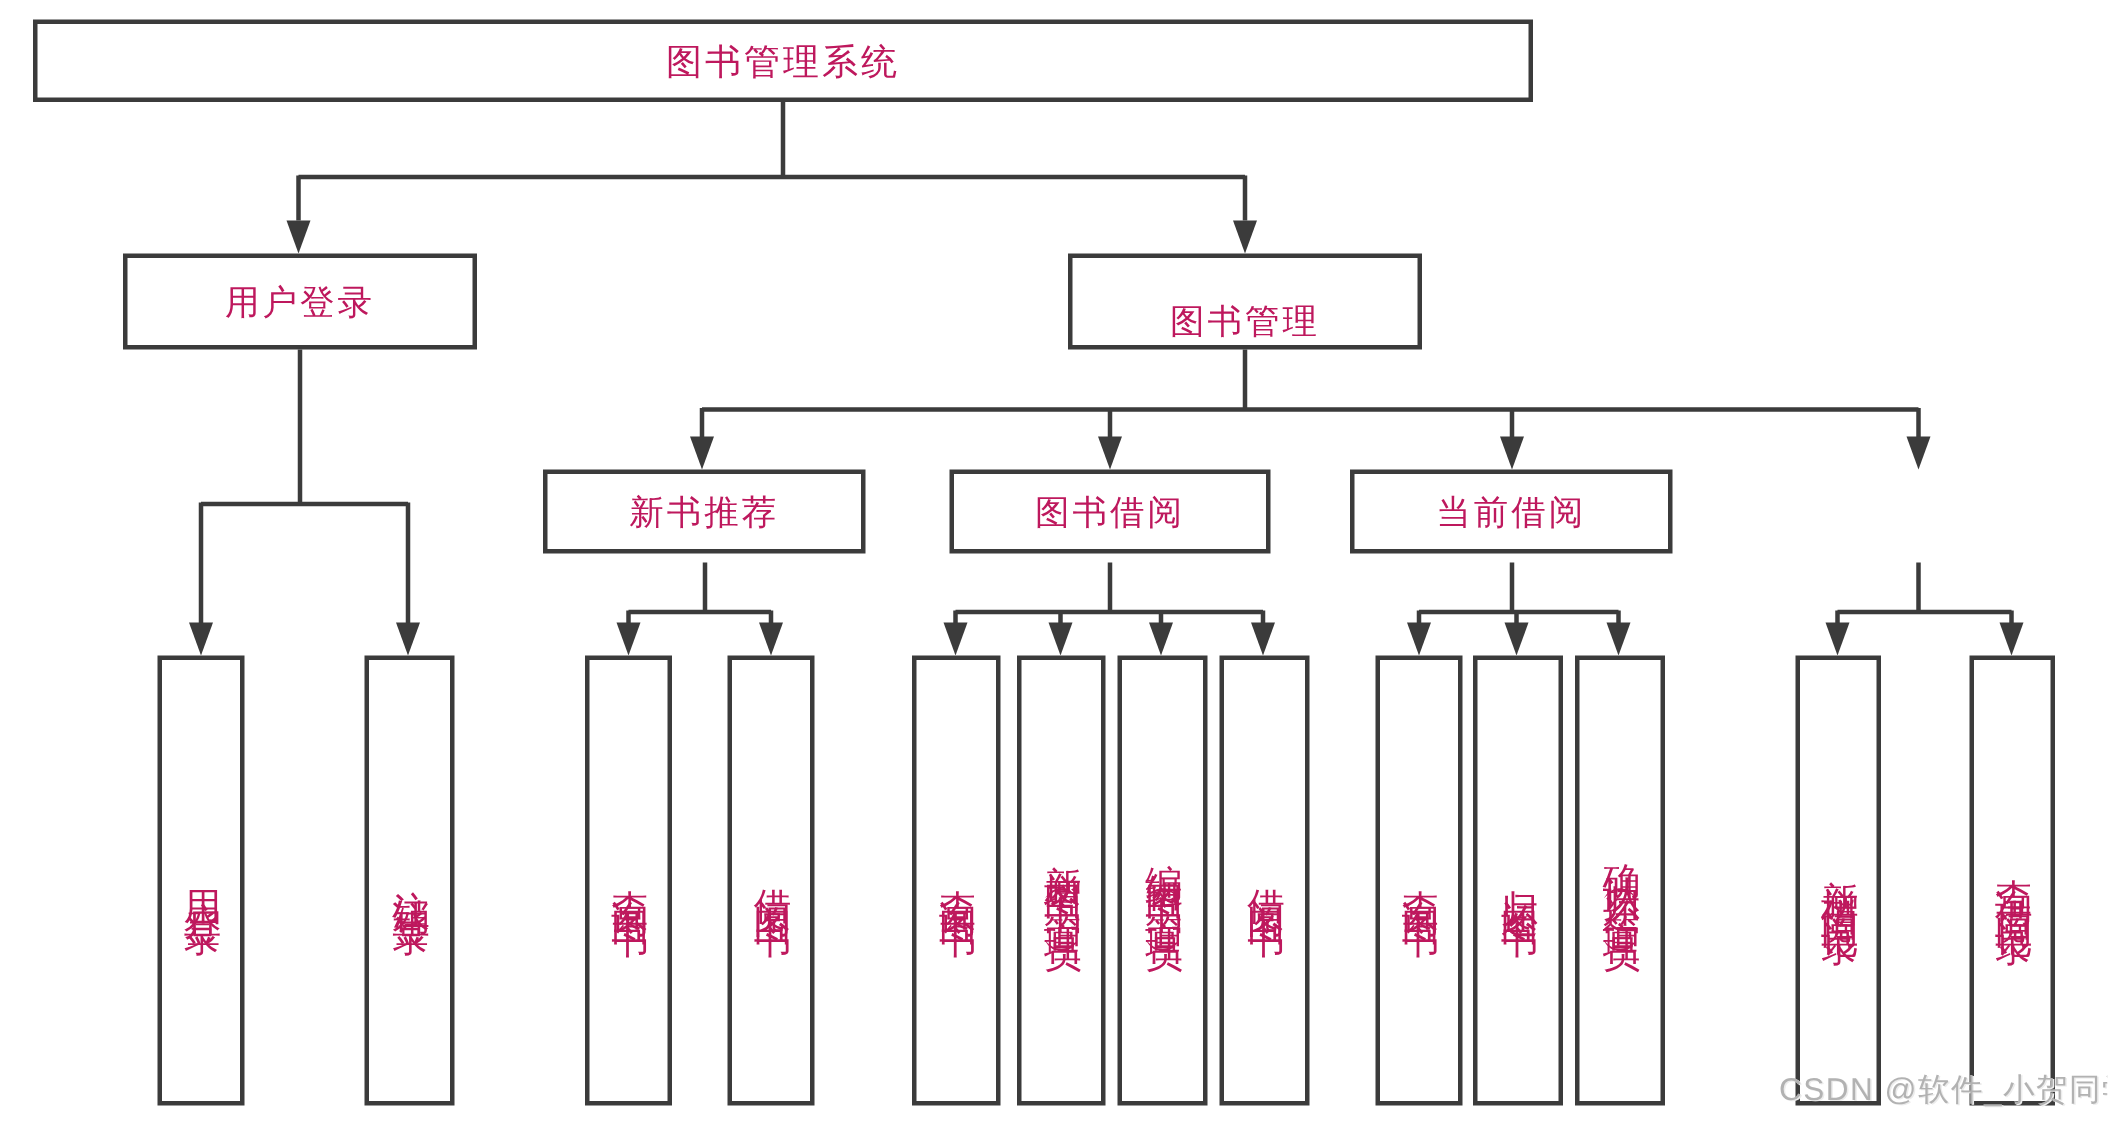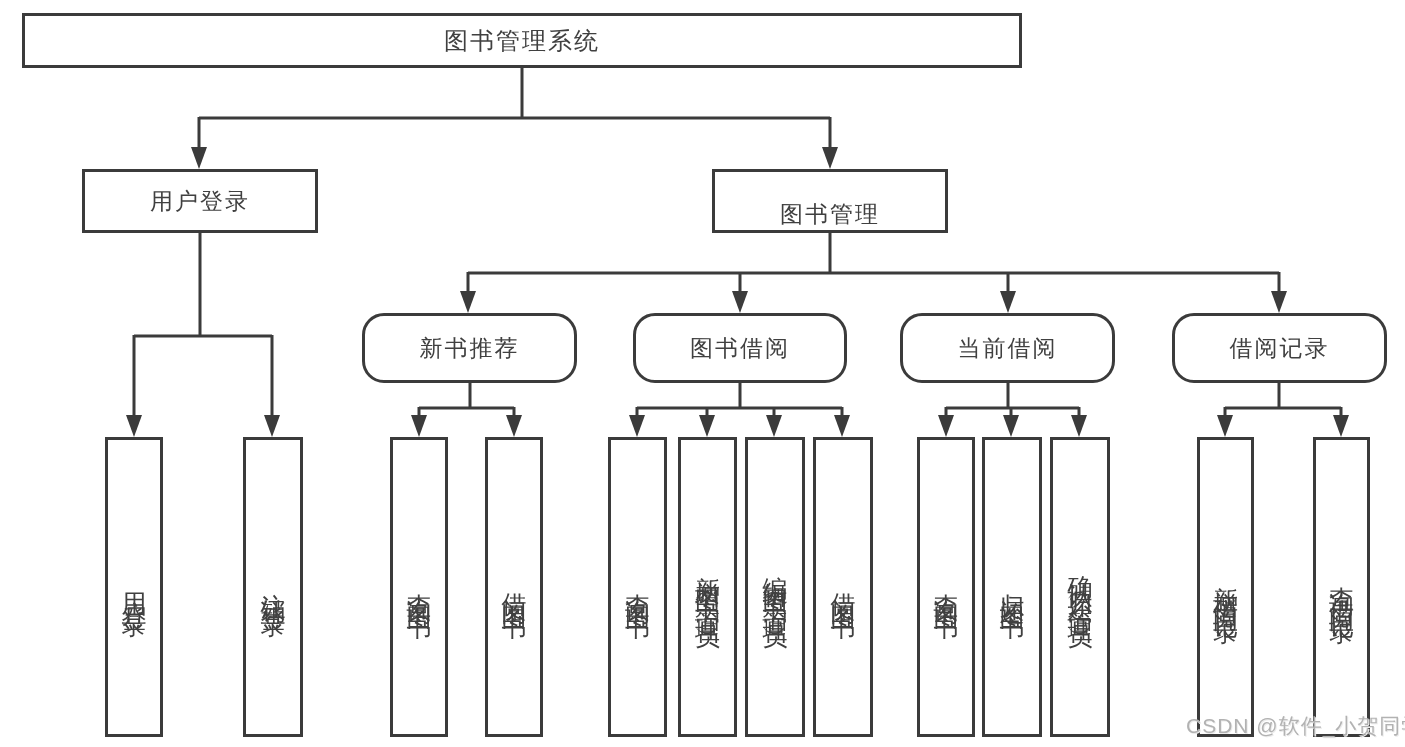--- a/index.html
+++ b/index.html
@@ -18,27 +18,27 @@
     z-index: 1;
   }
   .node {
     position: absolute;
     box-sizing: border-box;
     border: 3px solid #3b3b3b;
     background: #ffffff;
     display: flex;
     align-items: center;
     justify-content: center;
-    color: #404040;
+    color: #be185d;
     z-index: 2;
   }
   .hnode { font-size: 23px; letter-spacing: 2px; }
   .root  { left: 22px; top: 13px; width: 1000px; height: 55px; font-size: 24px; }
   .lvl2  { top: 169px; width: 236px; height: 64px; }
-  .lvl3  { top: 313px; height: 70px; border-radius: 22px; }
+  .lvl3  { top: 313px; height: 56px; }
   .leaf  { top: 437px; height: 300px; }
   .vtext {
     writing-mode: vertical-lr;
     text-orientation: mixed;
     font-size: 25px;
     line-height: 1;
     letter-spacing: 7px;
     white-space: nowrap;
   }
   .watermark {
@@ -114,23 +114,20 @@
 
   <div class="node lvl3 hnode" style="left:362px;width:215px;">
     <span>新书推荐</span>
   </div>
   <div class="node lvl3 hnode" style="left:633px;width:214px;">
     <span>图书借阅</span>
   </div>
   <div class="node lvl3 hnode" style="left:900px;width:215px;">
     <span>当前借阅</span>
   </div>
-  <div class="node lvl3 hnode" style="left:1172px;width:215px;">
-    <span>借阅记录</span>
-  </div>
 
   <div class="node leaf" style="left:105px;width:58px;">
     <span class="vtext">用户登录</span>
   </div>
   <div class="node leaf" style="left:243px;width:60px;">
     <span class="vtext">注销登录</span>
   </div>
 
   <div class="node leaf" style="left:390px;width:58px;">
     <span class="vtext">查询图书</span>

